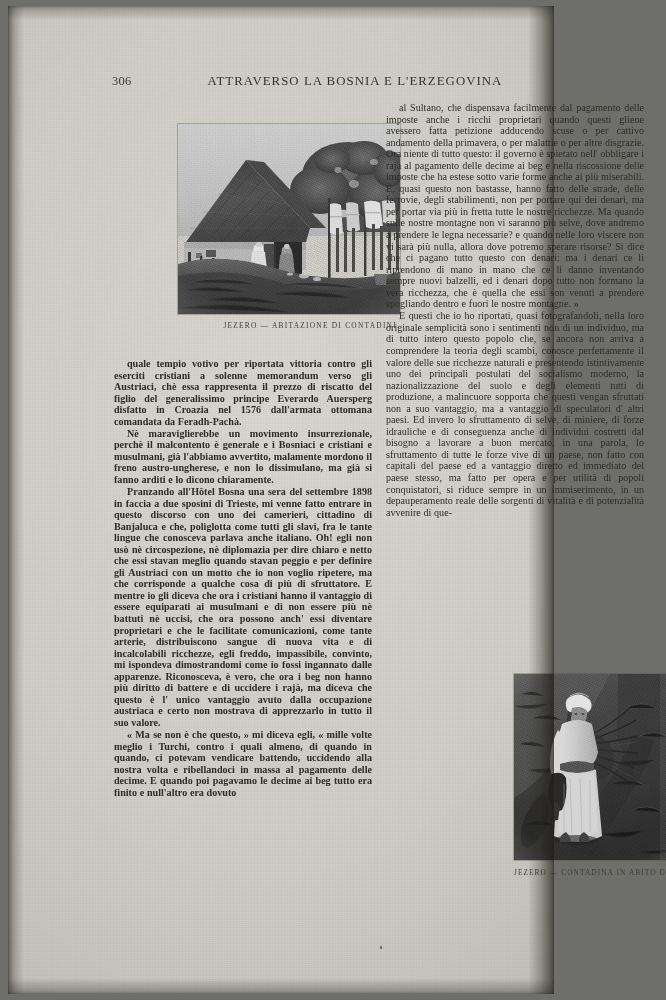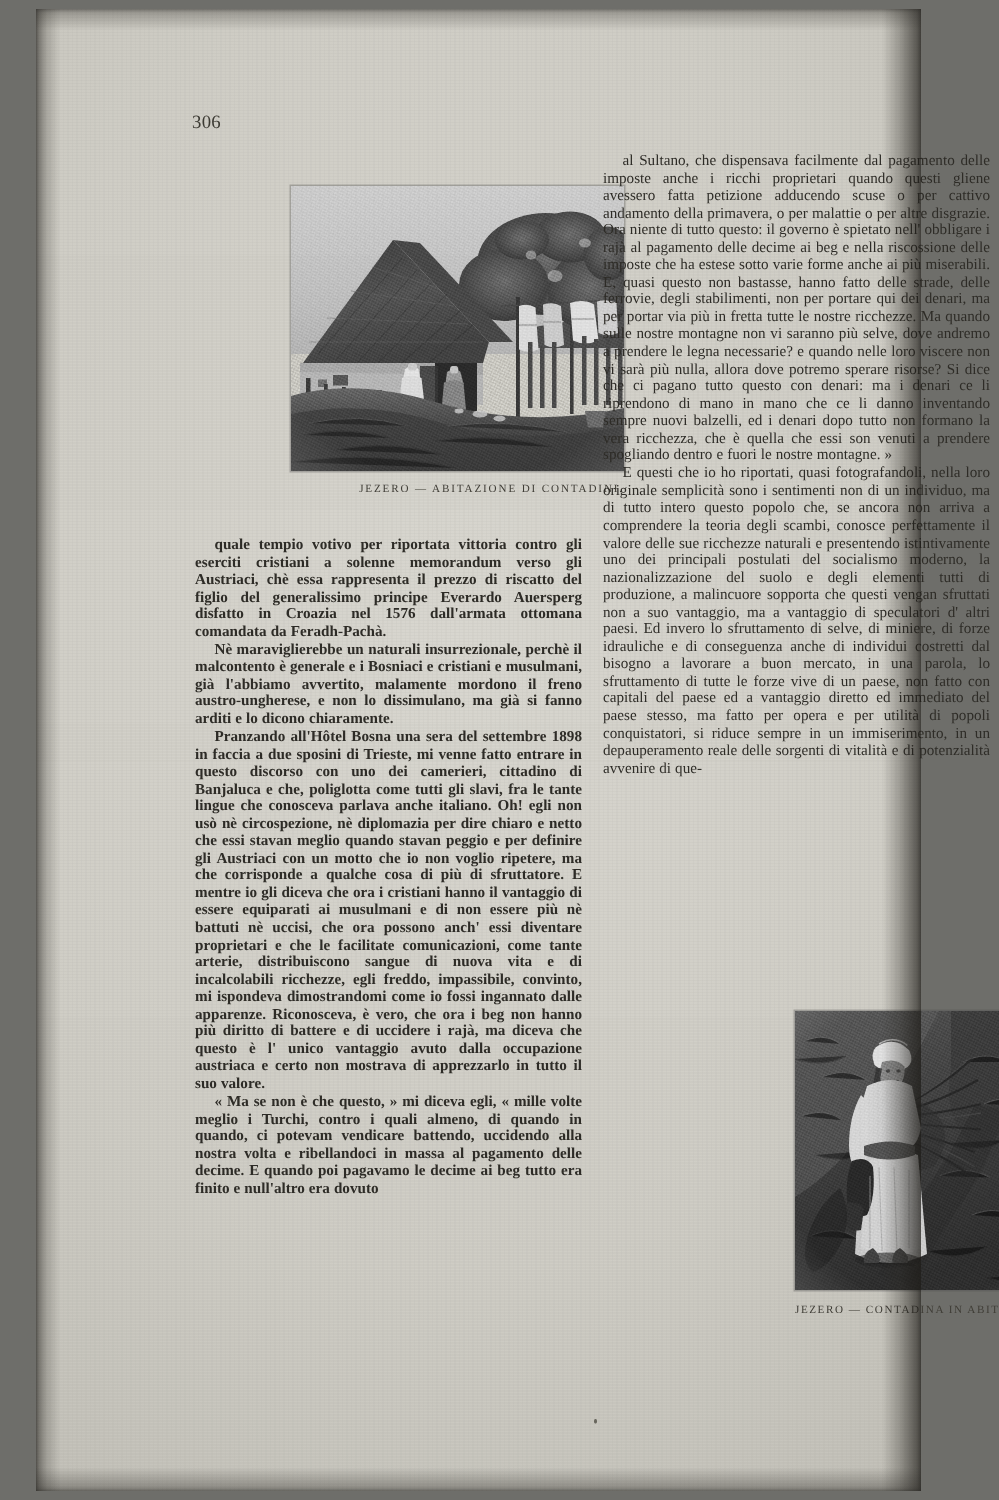--- a/index.html
+++ b/index.html
@@ -12,26 +12,25 @@
     height: 1000px;
     overflow: hidden;
     font-family: "Liberation Serif", "DejaVu Serif", serif;
   }
 
   
   #page-sheet {
     position: absolute;
     left: 8px;
     top: 6px;
-    width: 590px;
+    width: 546px;
     height: 988px;
     background:
       radial-gradient(ellipse 120% 90% at 48% 42%, #d8d6cf 0%, #cfcdc5 48%, #c2c0b8 78%, #b4b2aa 100%);
     box-shadow: 0 0 3px rgba(0,0,0,.55) inset;
-    margin-left: 16px;
   }
   
   #grain {
     position: absolute;
     inset: 0;
     pointer-events: none;
     opacity: .5;
     background-image:
       repeating-linear-gradient(0deg, rgba(0,0,0,.035) 0 1px, rgba(255,255,255,.03) 1px 2px),
       repeating-linear-gradient(90deg, rgba(0,0,0,.028) 0 1px, rgba(255,255,255,.022) 1px 3px);
@@ -170,20 +169,21 @@
 </style>
 </head>
 <body>
 
 <div id="page-sheet">
 
   <div id="content">
 
     <div id="running-head">
       <span id="folio">306</span>
+      <span id="head-title">ATTRAVERSO LA BOSNIA E L'ERZEGOVINA</span>
     </div>
 
     <figure class="figure" id="figure-top">
       <div class="photo" id="photo-top">
         <svg viewBox="0 0 222 190" width="222" height="190" preserveAspectRatio="none">
           <defs>
             <linearGradient id="skyG" x1="0" y1="0" x2="0" y2="1">
               <stop offset="0%" stop-color="#cfcdc6"></stop>
               <stop offset="60%" stop-color="#c4c2bb"></stop>
               <stop offset="100%" stop-color="#b8b6ae"></stop>
@@ -429,21 +429,21 @@
           <rect x="146" y="0" width="30" height="186" fill="#b5b3ab" opacity=".10"></rect>
         </svg>
         <div class="photo-grain"></div>
         <div class="photo-fade"></div>
       </div>
       <figcaption class="caption">JEZERO — CONTADINA IN ABITO DI FATICA.</figcaption>
     </figure>
 
     <div class="column" id="col-left">
       <p class="para">quale tempio votivo per riportata vittoria contro gli eserciti cristiani a solenne memorandum verso gli Austriaci, chè essa rappresenta il prezzo di riscatto del figlio del generalissimo principe Everardo Auersperg disfatto in Croazia nel 1576 dall'armata ottomana comandata da Feradh-Pachà.</p>
-      <p class="para">Nè maraviglierebbe un naturali insurrezionale, perchè il malcontento è generale e i Bosniaci e cristiani e musulmani, già l'abbiamo avvertito, malamente mordono il freno austro-ungherese, e non lo dissimulano, ma già si fanno arditi e lo dicono chiaramente.</p>
+      <p class="para">Nè maraviglierebbe un movimento insurrezionale, perchè il malcontento è generale e i Bosniaci e cristiani e musulmani, già l'abbiamo avvertito, malamente mordono il freno austro-ungherese, e non lo dissimulano, ma già si fanno arditi e lo dicono chiaramente.</p>
       <p class="para">Pranzando all'Hôtel Bosna una sera del settembre 1898 in faccia a due sposini di Trieste, mi venne fatto entrare in questo discorso con uno dei camerieri, cittadino di Banjaluca e che, poliglotta come tutti gli slavi, fra le tante lingue che conosceva parlava anche italiano. Oh! egli non usò nè circospezione, nè diplomazia per dire chiaro e netto che essi stavan meglio quando stavan peggio e per definire gli Austriaci con un motto che io non voglio ripetere, ma che corrisponde a qualche cosa di più di sfruttatore. E mentre io gli diceva che ora i cristiani hanno il vantaggio di essere equiparati ai musulmani e di non essere più nè battuti nè uccisi, che ora possono anch' essi diventare proprietari e che le facilitate comunicazioni, come tante arterie, distribuiscono sangue di nuova vita e di incalcolabili ricchezze, egli freddo, impassibile, convinto, mi ispondeva dimostrandomi come io fossi ingannato dalle apparenze. Riconosceva, è vero, che ora i beg non hanno più diritto di battere e di uccidere i rajà, ma diceva che questo è l' unico vantaggio avuto dalla occupazione austriaca e certo non mostrava di apprezzarlo in tutto il suo valore.</p>
       <p class="para">« Ma se non è che questo, » mi diceva egli, « mille volte meglio i Turchi, contro i quali almeno, di quando in quando, ci potevam vendicare battendo, uccidendo alla nostra volta e ribellandoci in massa al pagamento delle decime. E quando poi pagavamo le decime ai beg tutto era finito e null'altro era dovuto</p>
     </div>
 
     <div class="column" id="col-right">
       <p class="para">al Sultano, che dispensava facilmente dal pagamento delle imposte anche i ricchi proprietari quando questi gliene avessero fatta petizione adducendo scuse o per cattivo andamento della primavera, o per malattie o per altre disgrazie. Ora niente di tutto questo: il governo è spietato nell' obbligare i rajà al pagamento delle decime ai beg e nella riscossione delle imposte che ha estese sotto varie forme anche ai più miserabili. E, quasi questo non bastasse, hanno fatto delle strade, delle ferrovie, degli stabilimenti, non per portare qui dei denari, ma per portar via più in fretta tutte le nostre ricchezze. Ma quando sulle nostre montagne non vi saranno più selve, dove andremo a prendere le legna necessarie? e quando nelle loro viscere non vi sarà più nulla, allora dove potremo sperare risorse? Si dice che ci pagano tutto questo con denari: ma i denari ce li riprendono di mano in mano che ce li danno inventando sempre nuovi balzelli, ed i denari dopo tutto non formano la vera ricchezza, che è quella che essi son venuti a prendere spogliando dentro e fuori le nostre montagne. »</p>
       <p class="para">E questi che io ho riportati, quasi fotografandoli, nella loro originale semplicità sono i sentimenti non di un individuo, ma di tutto intero questo popolo che, se ancora non arriva a comprendere la teoria degli scambi, conosce perfettamente il valore delle sue ricchezze naturali e presentendo istintivamente uno dei principali postulati del socialismo moderno, la nazionalizzazione del suolo e degli elementi tutti di produzione, a malincuore sopporta che questi vengan sfruttati non a suo vantaggio, ma a vantaggio di speculatori d' altri paesi. Ed invero lo sfruttamento di selve, di miniere, di forze idrauliche e di conseguenza anche di individui costretti dal bisogno a lavorare a buon mercato, in una parola, lo sfruttamento di tutte le forze vive di un paese, non fatto con capitali del paese ed a vantaggio diretto ed immediato del paese stesso, ma fatto per opera e per utilità di popoli conquistatori, si riduce sempre in un immiserimento, in un depauperamento reale delle sorgenti di vitalità e di potenzialità avvenire di que-</p>
     </div>
 
     <div id="speck"></div>

